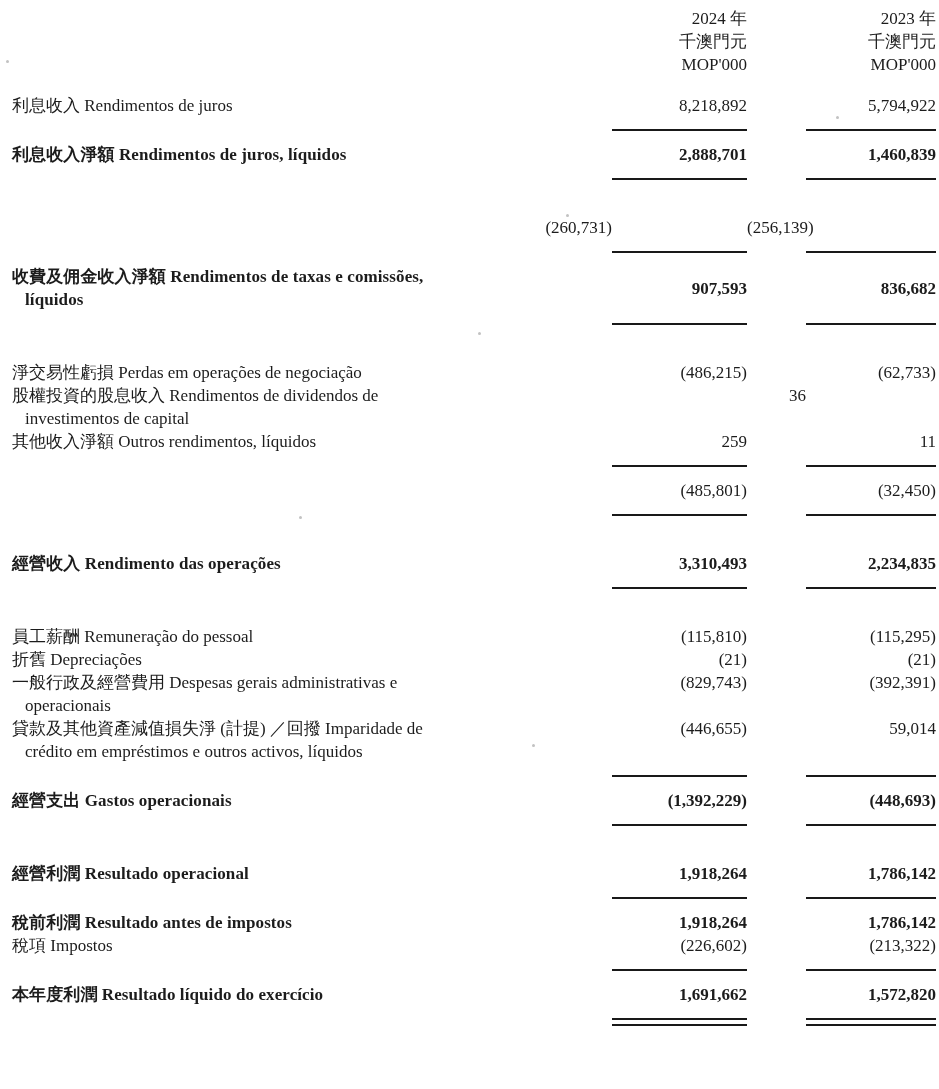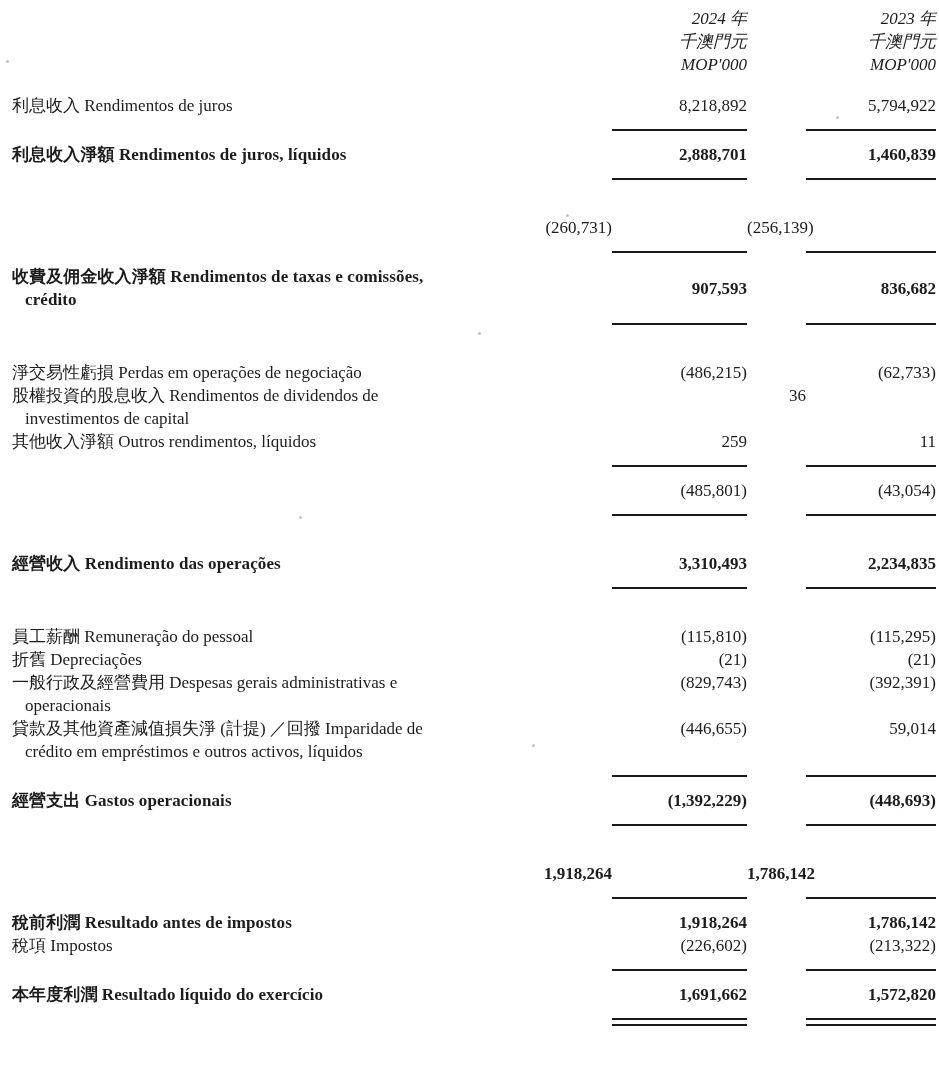--- a/index.html
+++ b/index.html
@@ -20,21 +20,21 @@
     display: grid;
     grid-template-columns: 600px 135px 59px 130px;
     line-height: 23px;
   }
   .cell { min-width: 0; }
   .cell.num { text-align: right; white-space: nowrap; }
   .cell.label { padding-right: 6px; }
   .l2 { padding-left: 13px; }
 
   .header-row { margin-bottom: 18px; }
-  .header-row .cell.num div { line-height: 23px; font-style: italic; }
+  .header-row .cell.num div { line-height: 23px; }
 
   .bold { font-weight: bold; }
   .bold .cell.label { letter-spacing: 0.1px; }
 
   
   .vcenter .cell.num {
     display: flex; flex-direction: column; justify-content: center;
   }
 
   .rule-row { margin: 12px 0; }
@@ -121,21 +121,21 @@
           <div class="rule-line"></div>
         </div>
         <div class="cell"></div>
         <div class="cell">
           <div class="rule-line"></div>
         </div>
       </div>
       <div class="row item bold vcenter">
         <div class="cell label">
           <div class="l1">收費及佣金收入淨額 Rendimentos de taxas e comissões,</div>
-          <div class="l2">crédito</div>
+          <div class="l2">líquidos</div>
         </div>
         <div class="cell num">907,593</div>
         <div class="cell"></div>
         <div class="cell num">836,682</div>
       </div>
       <div class="row rule-row">
         <div class="cell"></div>
         <div class="cell">
           <div class="rule-line"></div>
         </div>
@@ -178,21 +178,21 @@
         <div class="cell">
           <div class="rule-line"></div>
         </div>
       </div>
       <div class="row item">
         <div class="cell label">
           <div class="l1"></div>
         </div>
         <div class="cell num">(485,801)</div>
         <div class="cell"></div>
-        <div class="cell num">(43,054)</div>
+        <div class="cell num">(32,450)</div>
       </div>
       <div class="row rule-row">
         <div class="cell"></div>
         <div class="cell">
           <div class="rule-line"></div>
         </div>
         <div class="cell"></div>
         <div class="cell">
           <div class="rule-line"></div>
         </div>
@@ -274,20 +274,23 @@
         <div class="cell">
           <div class="rule-line"></div>
         </div>
         <div class="cell"></div>
         <div class="cell">
           <div class="rule-line"></div>
         </div>
       </div>
       <div class="gap-row"></div>
       <div class="row item bold">
+        <div class="cell label">
+          <div class="l1">經營利潤 Resultado operacional</div>
+        </div>
         <div class="cell num">1,918,264</div>
         <div class="cell"></div>
         <div class="cell num">1,786,142</div>
       </div>
       <div class="row rule-row">
         <div class="cell"></div>
         <div class="cell">
           <div class="rule-line"></div>
         </div>
         <div class="cell"></div>

